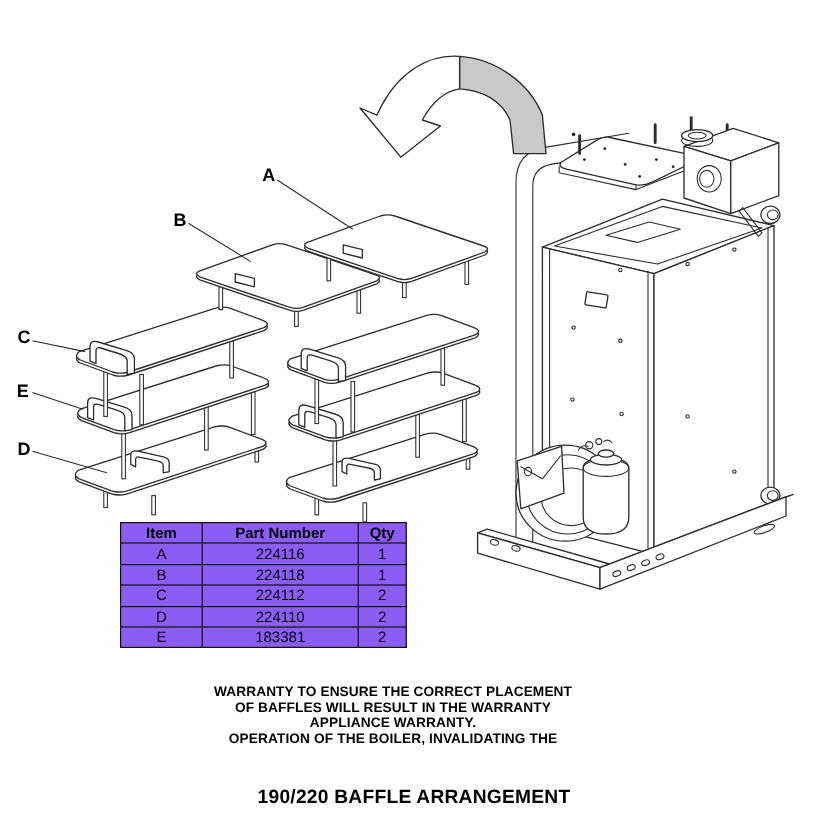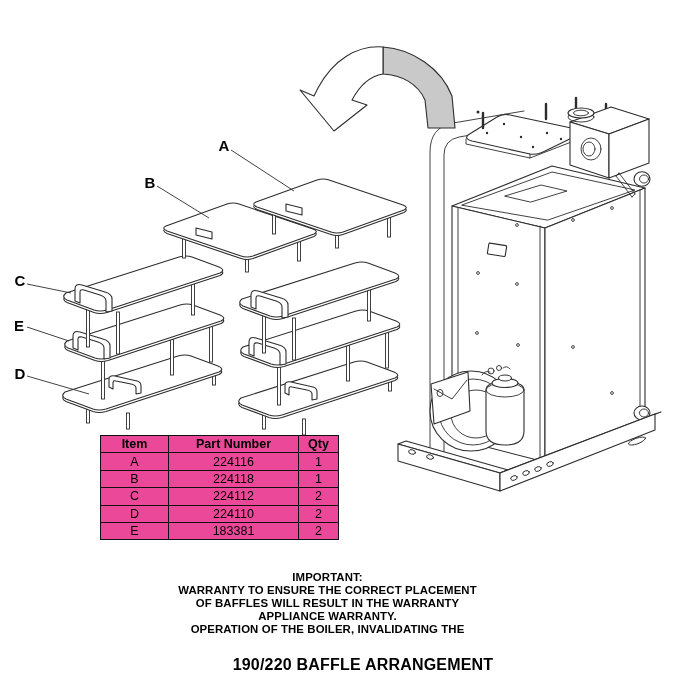--- a/index.html
+++ b/index.html
@@ -14,34 +14,34 @@
   .leg{fill:#ffffff;stroke:#2d2d2d;stroke-width:0.9;}
   .dot{fill:none;stroke:#2d2d2d;stroke-width:0.9;}
   .holedot{fill:#2d2d2d;}
   .stud{stroke:#2d2d2d;stroke-width:2.4;stroke-linecap:round;}
   .leader{fill:none;stroke:#2d2d2d;stroke-width:0.9;}
   .dlabel{font:bold 15px "Liberation Sans",sans-serif;fill:#000;}
   .band{stroke:#2d2d2d;stroke-width:1.1;stroke-linejoin:round;}
   
   .parts-table{
     position:absolute;left:100px;top:435px;border-collapse:collapse;
-    table-layout:fixed;background:#ec4899;
+    table-layout:fixed;background:#8b5cf6;
   }
   .parts-table th,.parts-table td{
     border:1.6px solid #111;text-align:center;vertical-align:middle;
     padding:0;height:16.4px;font-size:12.5px;line-height:16px;
   }
   .parts-table th{font-weight:bold;}
   
   .warning{
     position:absolute;left:115px;top:571px;width:425px;text-align:center;
     font-size:11.4px;font-weight:bold;line-height:12.9px;letter-spacing:0.1px;
   }
   .doc-title{
-    position:absolute;left:162px;top:656px;width:402px;text-align:center;
+    position:absolute;left:144px;top:656px;width:402px;text-align:center;
     font-size:16px;font-weight:bold;letter-spacing:0.2px;
   }
 </style>
 </head>
 <body>
 
 <div class="page">
 
   <svg class="diagram-svg" width="700" height="700" viewBox="0 0 700 700">
     <defs>
@@ -243,21 +243,20 @@
       </tr>
       <tr>
         <td>E</td>
         <td>183381</td>
         <td>2</td>
       </tr>
     </tbody>
   </table>
 
   <div class="warning">
-    <div>IMPORTANT:</div>
     <div>WARRANTY TO ENSURE THE CORRECT PLACEMENT</div>
     <div>OF BAFFLES WILL RESULT IN THE WARRANTY</div>
     <div>APPLIANCE WARRANTY.</div>
     <div>OPERATION OF THE BOILER, INVALIDATING THE</div>
   </div>
 
   <div class="doc-title">190/220 BAFFLE ARRANGEMENT</div>
 
 </div>
 

